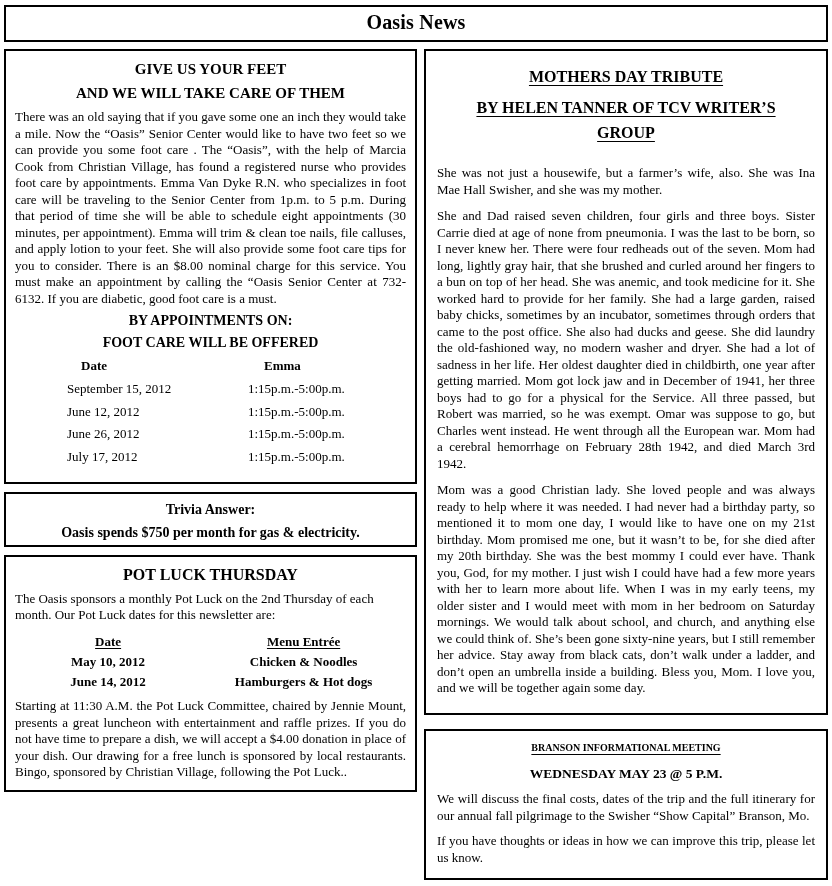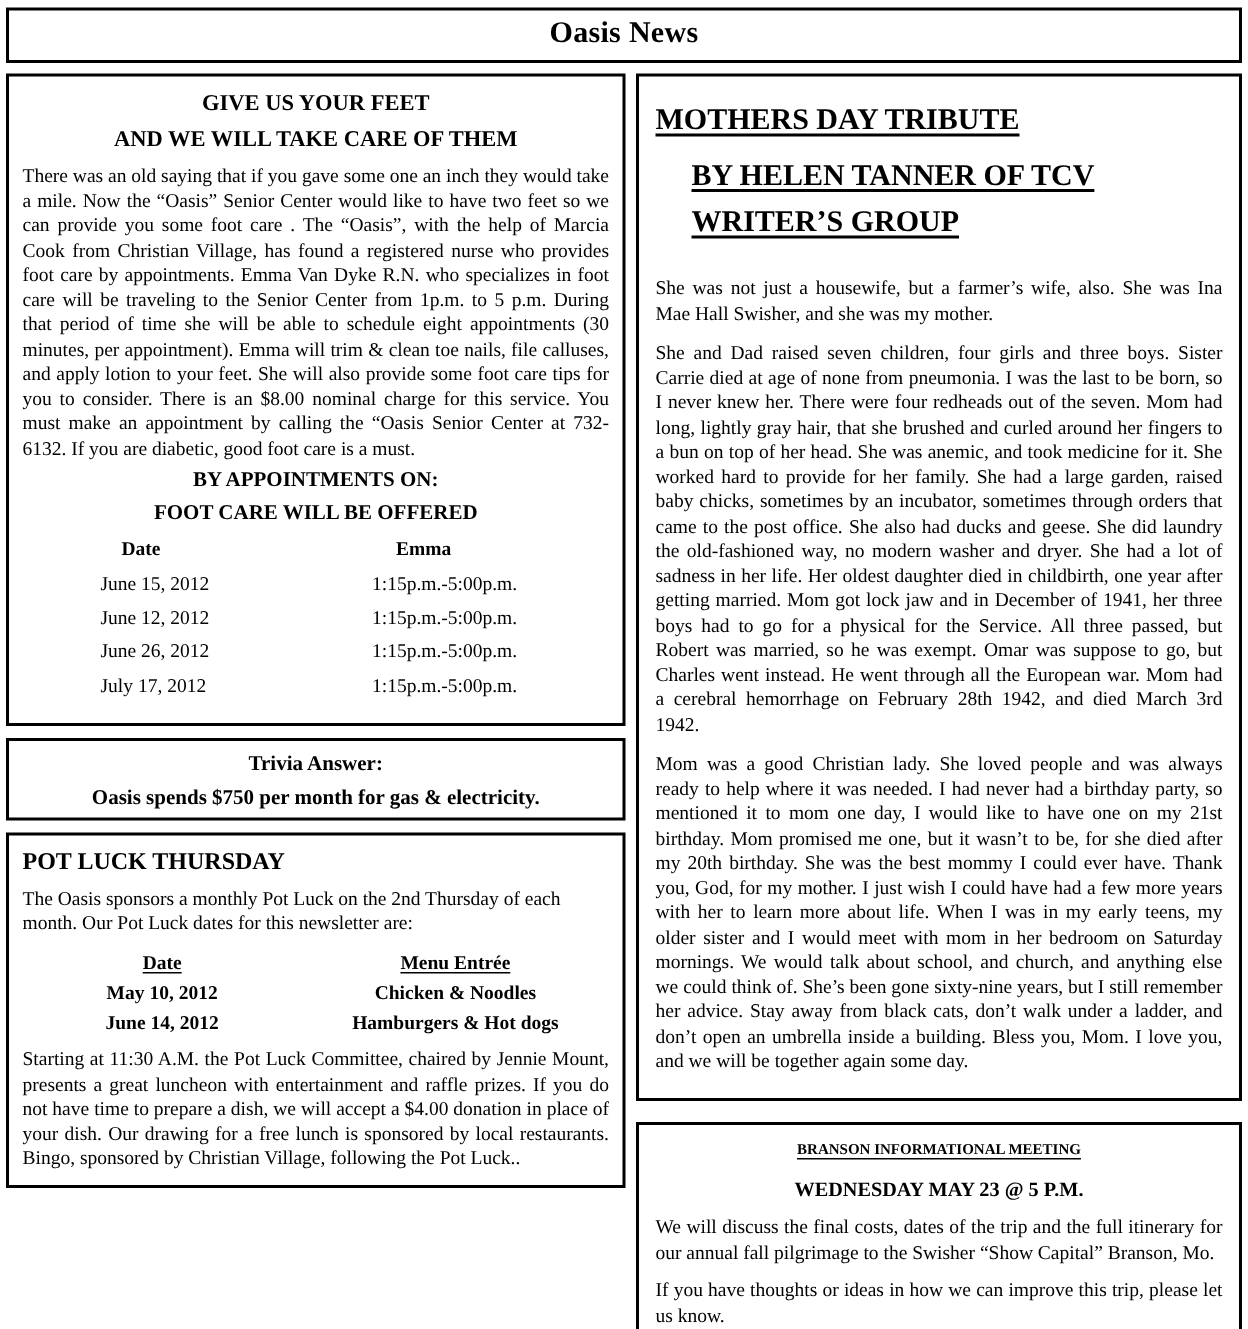--- a/index.html
+++ b/index.html
@@ -31,28 +31,28 @@
   .sched .c1{padding-left:52px;}
   .sched .c2{padding-left:28px;}
   .sched .head{font-weight:700;}
   .sched .head .c1{padding-left:66px;}
   .sched .head .c2{padding-left:44px;}
   
   .trivia{padding:8px 9px 4px;}
   .trivia-title{font-size:14px;font-weight:700;text-align:center;margin-bottom:7px;}
   .trivia-text{font-size:14px;font-weight:700;text-align:center;}
   
-  .pl-title{font-size:16px;font-weight:700;text-align:left;margin:2px 0 7px;}
+  .pl-title{font-size:16px;font-weight:700;text-align:center;margin:2px 0 7px;}
   .pl-intro{margin-bottom:8px;}
   .pl-table{margin:2px 0 6px;}
   .pl-row{display:grid;grid-template-columns:1fr 1.1fr;text-align:center;font-weight:700;font-size:13px;line-height:1.55;}
   .pl-head span{text-decoration:underline;text-underline-offset:2px;}
   
   .md-box{padding:12px 11px 16px;}
-  .md-title{font-size:20px;font-weight:700;text-align:left;text-decoration:underline;text-underline-offset:3px;margin:2px auto 6px;line-height:1.55;}
+  .md-title{font-size:16px;font-weight:700;text-align:center;text-decoration:underline;text-underline-offset:3px;margin:2px auto 6px;line-height:1.55;}
   .md-title2{max-width:330px;margin-bottom:20px;}
   .md-box p{margin-bottom:10px;}
   .md-box p:last-child{margin-bottom:0;}
   
   .br-box{padding:9px 11px 12px;}
   .br-title{font-size:10px;font-weight:700;text-align:center;text-decoration:underline;text-underline-offset:3px;margin:2px 0 5px;}
   .br-sub{font-size:13.5px;font-weight:700;text-align:center;margin-bottom:9px;}
   .br-box p{margin-bottom:9px;}
   .br-box p:last-child{margin-bottom:0;}
 </style>
@@ -74,21 +74,21 @@
         <h2 class="fc-title">AND WE WILL TAKE  CARE OF THEM</h2>
         <p class="just fc-body">There was an old saying that if you gave some one an inch they would take a mile. Now the “Oasis” Senior Center would like to have two feet so we can provide you some foot care . The “Oasis”, with the help of Marcia Cook from Christian Village, has found a registered nurse who provides foot care by appointments. Emma Van Dyke R.N. who specializes in foot care will be traveling to the Senior Center from 1p.m. to 5 p.m. During that period of time she will be able to schedule eight appointments (30 minutes, per appointment). Emma will trim &amp; clean toe nails, file calluses, and apply lotion to your feet. She will also provide some foot care tips for you to consider. There is an $8.00 nominal charge for this service. You must make an appointment by calling the “Oasis Senior Center at 732-6132. If you are diabetic, good foot care is a must.</p>
         <h3 class="fc-sub">BY APPOINTMENTS ON:</h3>
         <h3 class="fc-sub">FOOT CARE WILL BE OFFERED</h3>
         <div class="sched">
           <div class="row head">
             <span class="c1">Date</span>
             <span class="c2">Emma</span>
           </div>
           <div class="row">
-            <span class="c1">June 15, 2012</span>
+            <span class="c1">September 15, 2012</span>
             <span class="c2">1:15p.m.-5:00p.m.</span>
           </div>
           <div class="row">
             <span class="c1">June 12, 2012</span>
             <span class="c2">1:15p.m.-5:00p.m.</span>
           </div>
           <div class="row">
             <span class="c1">June 26, 2012</span>
             <span class="c2">1:15p.m.-5:00p.m.</span>
           </div>

